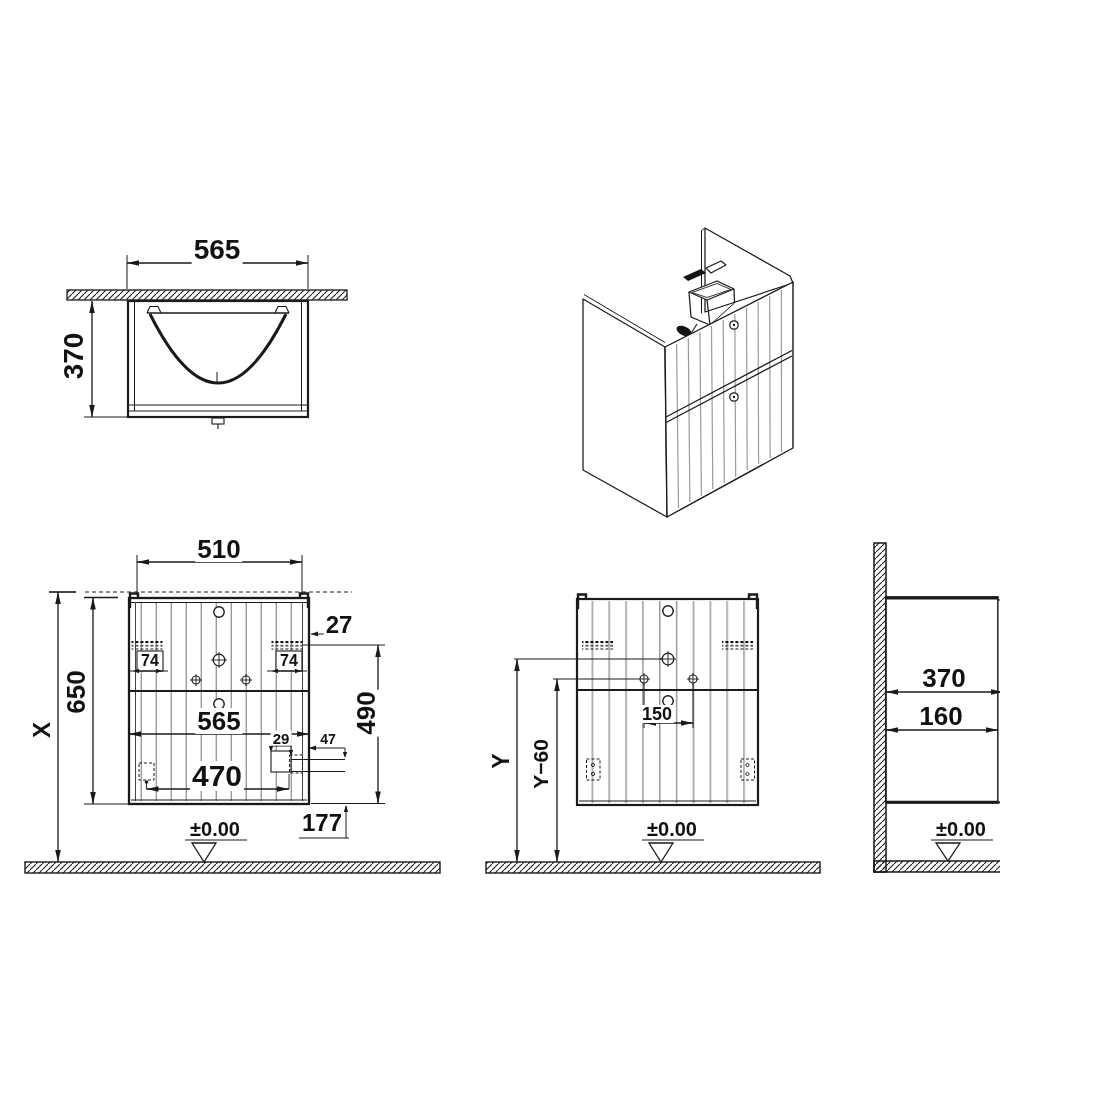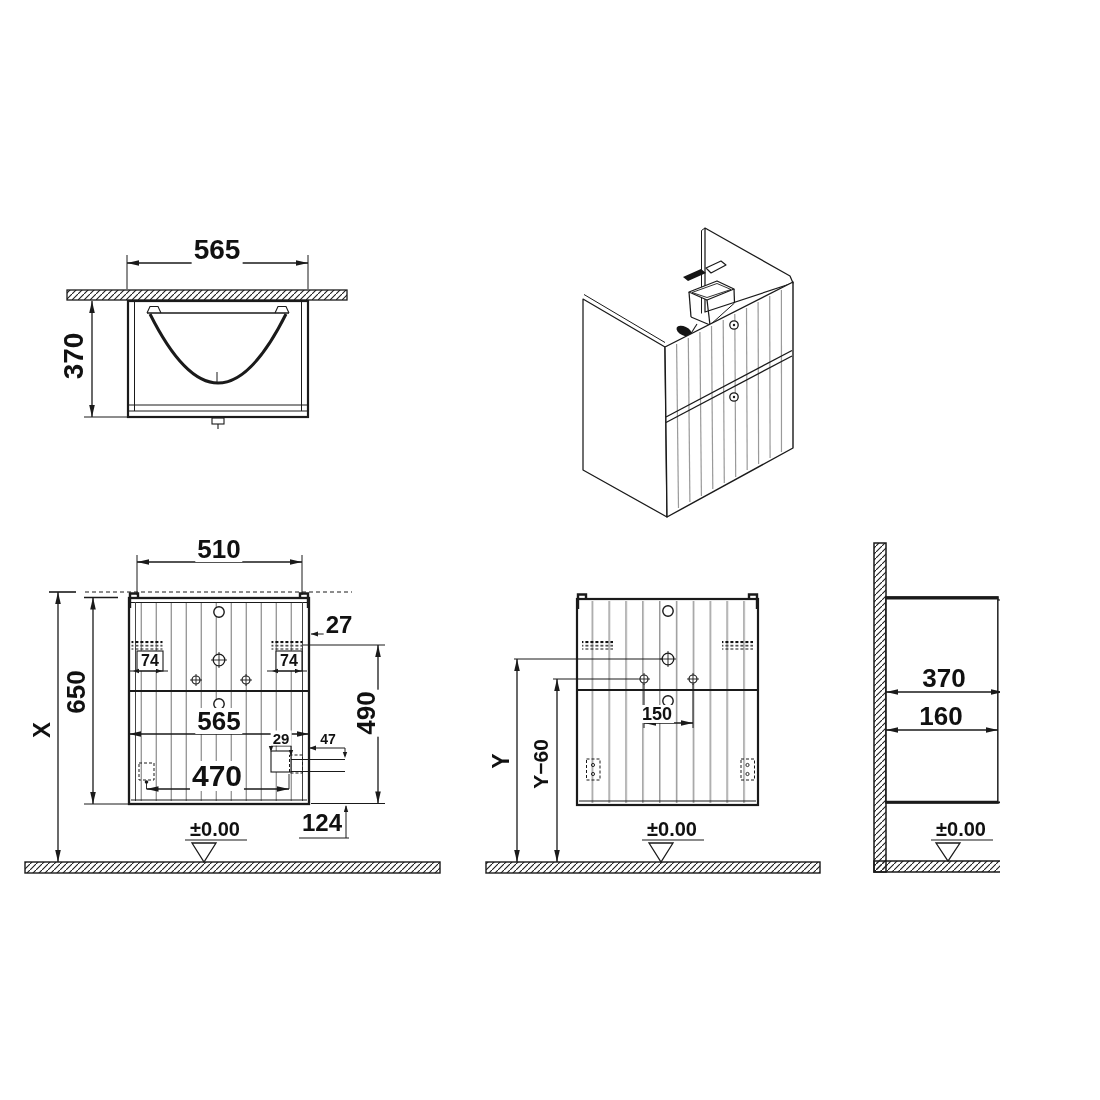--- a/index.html
+++ b/index.html
@@ -283,21 +283,21 @@
   <div class="dim rot" style="left:42px;top:730px;font-size:24px">X</div>
   <div class="dim rot" style="left:76px;top:692px;font-size:26px">650</div>
   <div class="dim" style="left:150px;top:661px;font-size:16px">74</div>
   <div class="dim" style="left:289px;top:661px;font-size:16px">74</div>
   <div class="dim" style="left:339px;top:625px;font-size:24px">27</div>
   <div class="dim" style="left:219px;top:721px;font-size:26px">565</div>
   <div class="dim rot" style="left:366px;top:713px;font-size:26px">490</div>
   <div class="dim" style="left:281px;top:738px;font-size:15px">29</div>
   <div class="dim" style="left:328px;top:739px;font-size:14px">47</div>
   <div class="dim" style="left:217px;top:776px;font-size:30px">470</div>
-  <div class="dim" style="left:322px;top:823px;font-size:24px">124</div>
+  <div class="dim" style="left:322px;top:823px;font-size:24px">177</div>
   <div class="dim" style="left:215px;top:829px;font-size:20px">±0.00</div>
 
   <div class="dim" style="left:657px;top:714px;font-size:18px">150</div>
   <div class="dim rot" style="left:501px;top:761px;font-size:23px">Y</div>
   <div class="dim rot" style="left:540px;top:764px;font-size:21px">Y−60</div>
   <div class="dim" style="left:672px;top:829px;font-size:20px">±0.00</div>
 
   <div class="dim" style="left:944px;top:678px;font-size:26px">370</div>
   <div class="dim" style="left:941px;top:716px;font-size:26px">160</div>
   <div class="dim" style="left:961px;top:829px;font-size:20px">±0.00</div>

